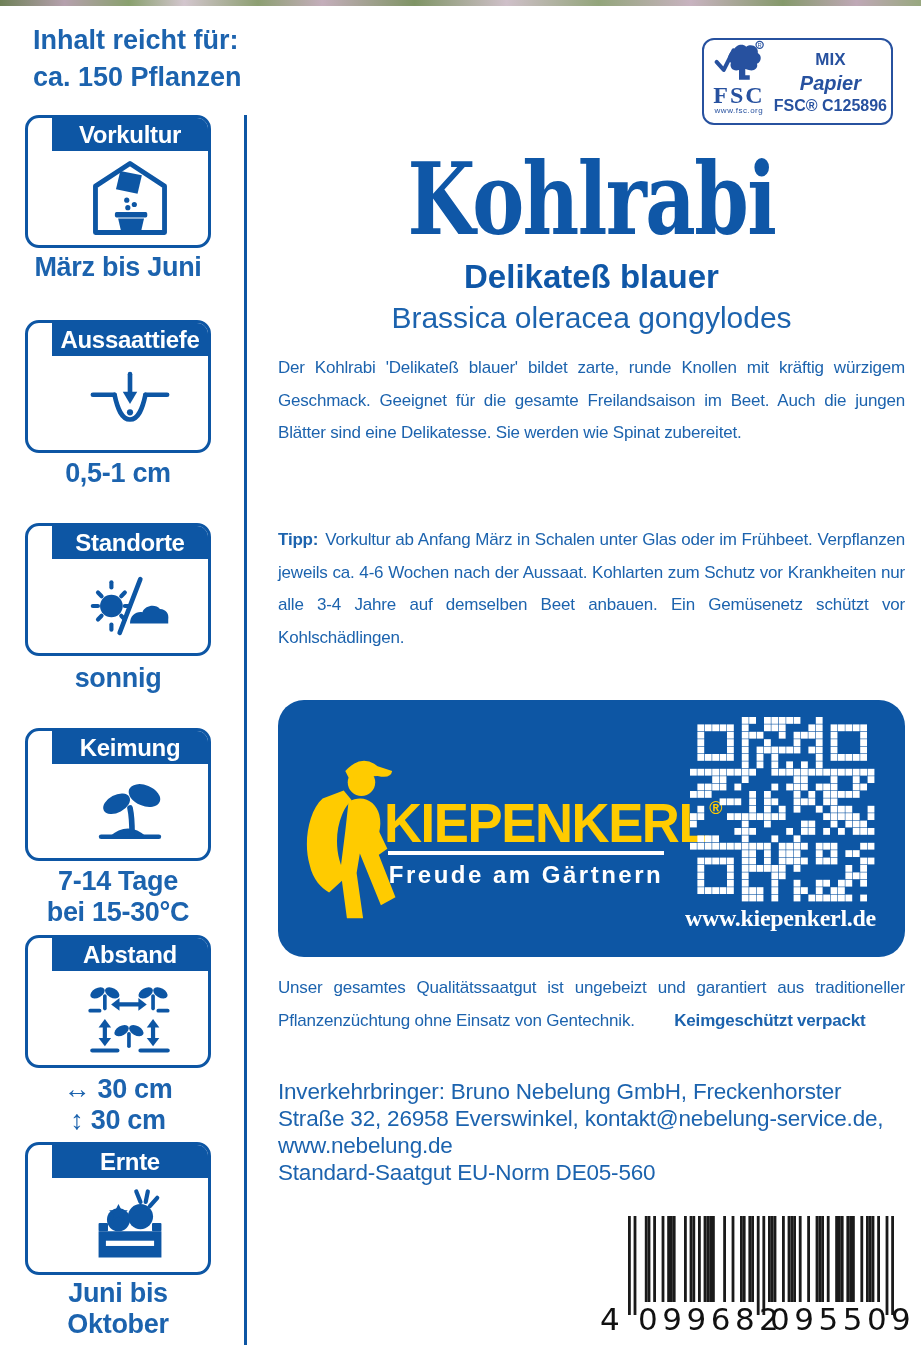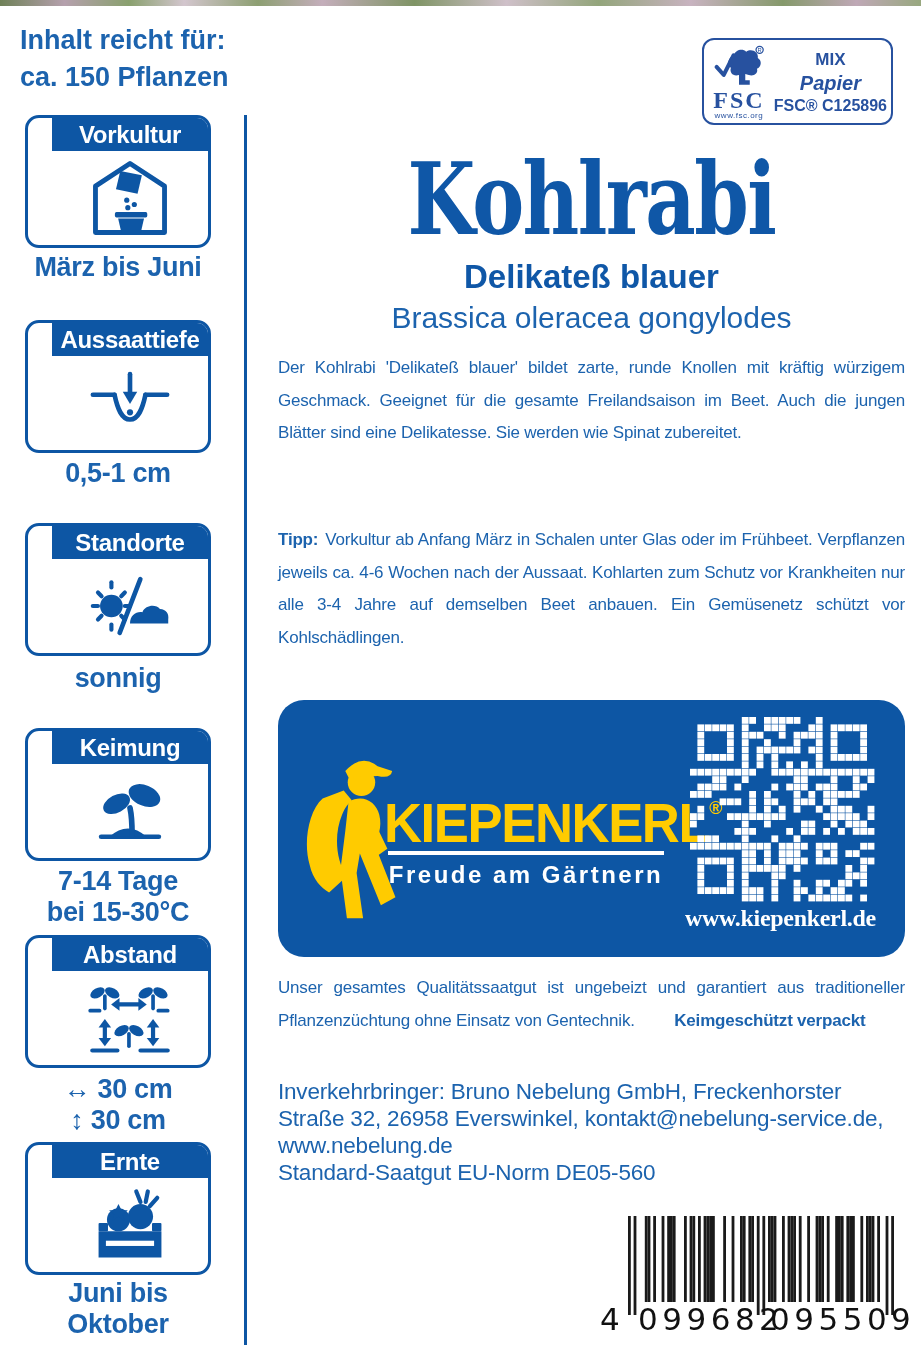--- a/index.html
+++ b/index.html
@@ -3,27 +3,27 @@
 <meta charset="utf-8">
 <style>
   html,body{margin:0;padding:0;}
   body{width:921px;height:1351px;position:relative;background:#ffffff;
        font-family:"Liberation Sans",sans-serif;overflow:hidden;}
   
   .photo-strip{position:absolute;left:0;top:0;width:921px;height:6px;
     background:linear-gradient(90deg,#6f8158 0%,#b5a0ad 7%,#89a06e 14%,#d3c6ce 20%,
       #8d9f72 28%,#c4aebb 35%,#7f9465 45%,#cfc0c9 55%,#93a57b 65%,#c8b3c0 75%,
       #85996b 85%,#bfa8b6 93%,#98a87f 100%);}
-  .content-note{position:absolute;left:20px;top:22px;font-size:27px;line-height:37px;
+  .content-note{position:absolute;left:33px;top:22px;font-size:27px;line-height:37px;
     font-weight:700;color:#1c63ae;}
   
   .fsc-box{position:absolute;left:702px;top:38px;width:191px;height:87px;
     border:2.5px solid #27519f;border-radius:12px;box-sizing:border-box;
     display:flex;color:#27519f;background:#fff;}
-  .fsc-left{width:82px;display:flex;flex-direction:column;align-items:center;justify-content:flex-start;padding-top:5px;}
+  .fsc-left{width:82px;display:flex;flex-direction:column;align-items:center;justify-content:flex-start;}
   .fsc-acronym{font-family:"Liberation Serif",serif;font-weight:700;font-size:24px;letter-spacing:2px;line-height:22px;margin-top:-2px;}
   .fsc-url{font-size:8px;letter-spacing:.5px;}
   .fsc-right{flex:1;display:flex;flex-direction:column;align-items:center;justify-content:space-between;
     padding:10px 4px 8px 0;font-weight:700;}
   .fsc-mix{font-size:17px;} .fsc-material{font-size:20px;font-style:italic;} .fsc-license{font-size:16px;white-space:nowrap;}
   
   .divider{position:absolute;left:244px;top:115px;width:3px;height:1230px;background:#0d56a4;}
   .info-box{position:absolute;left:25px;width:186px;height:133px;border:3.5px solid #0d56a4;
     border-radius:14px;background:#fff;box-sizing:border-box;overflow:hidden;padding-left:24px;}
   .info-hd{height:33px;background:#0d56a4;color:#fff;font-weight:700;font-size:24px;

